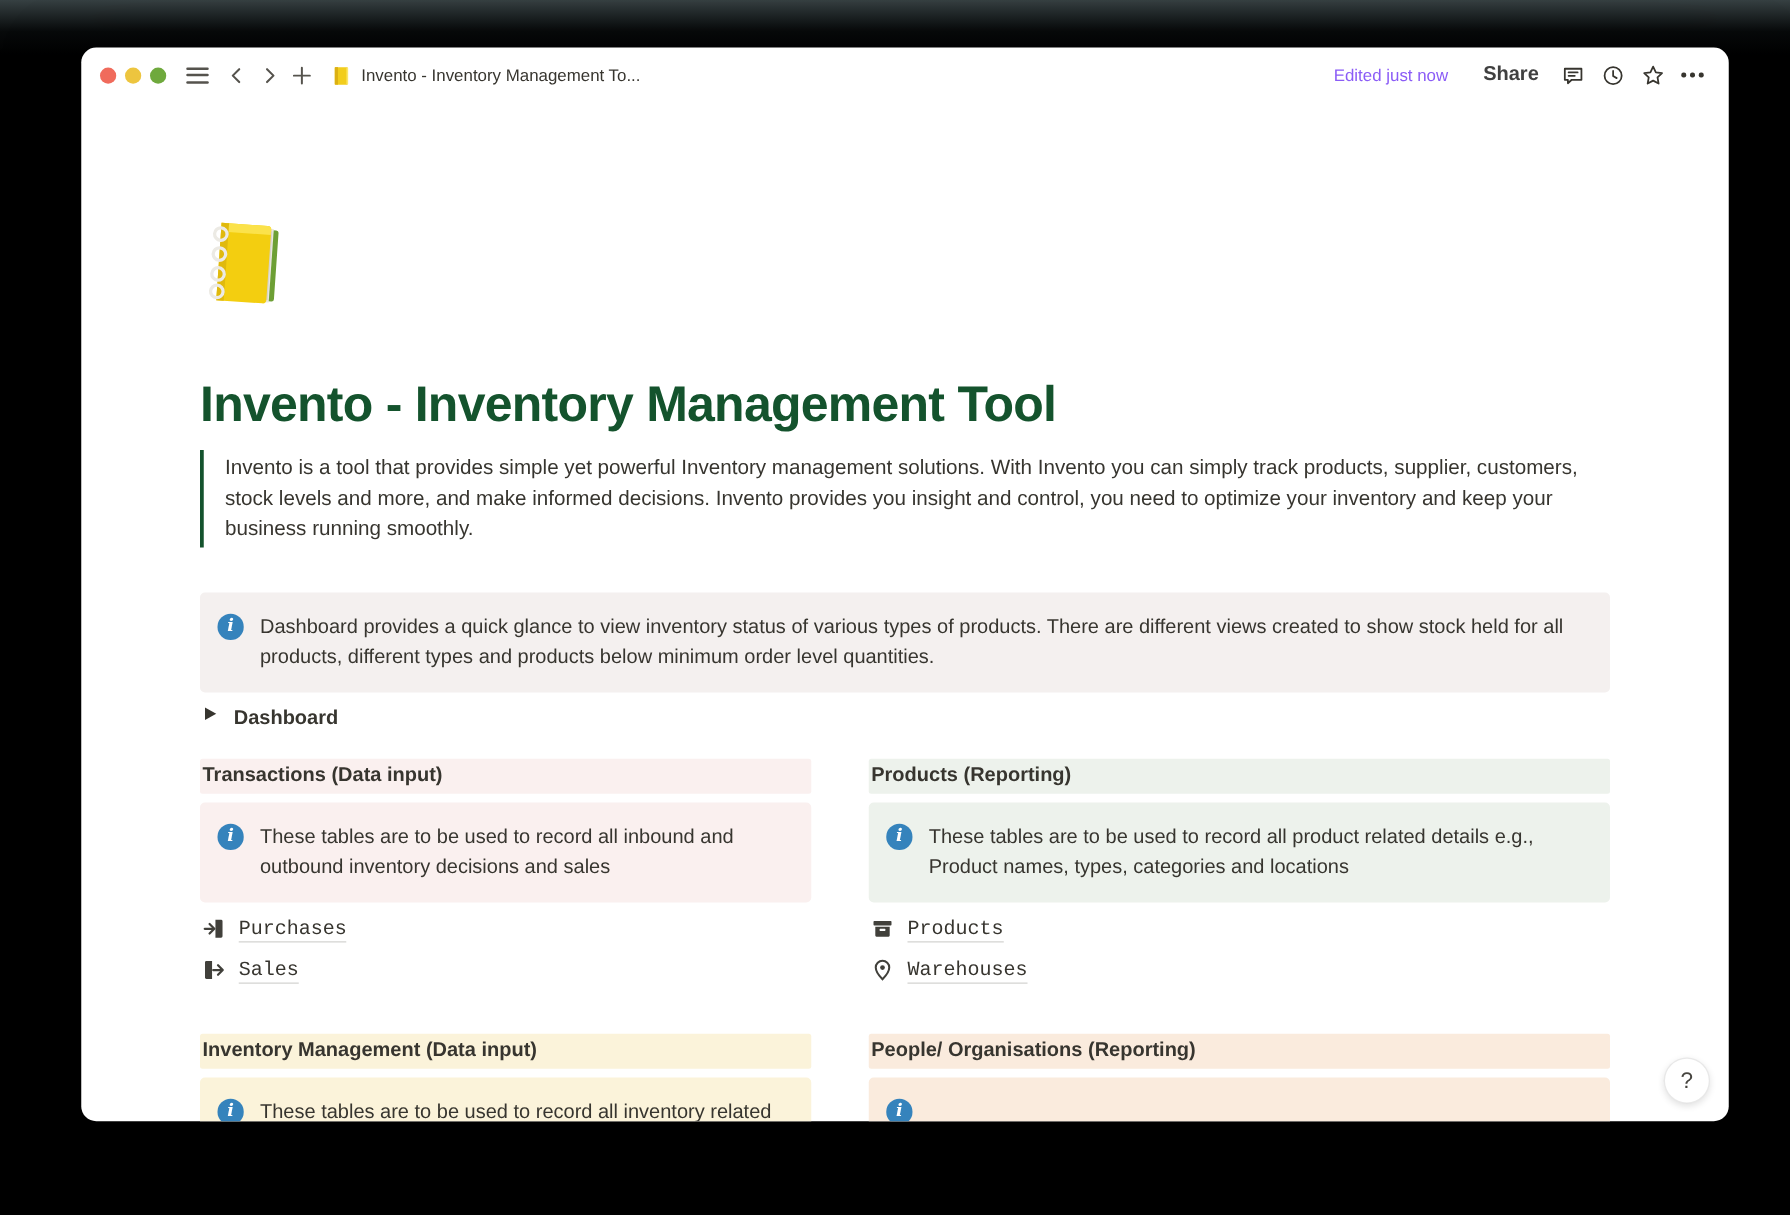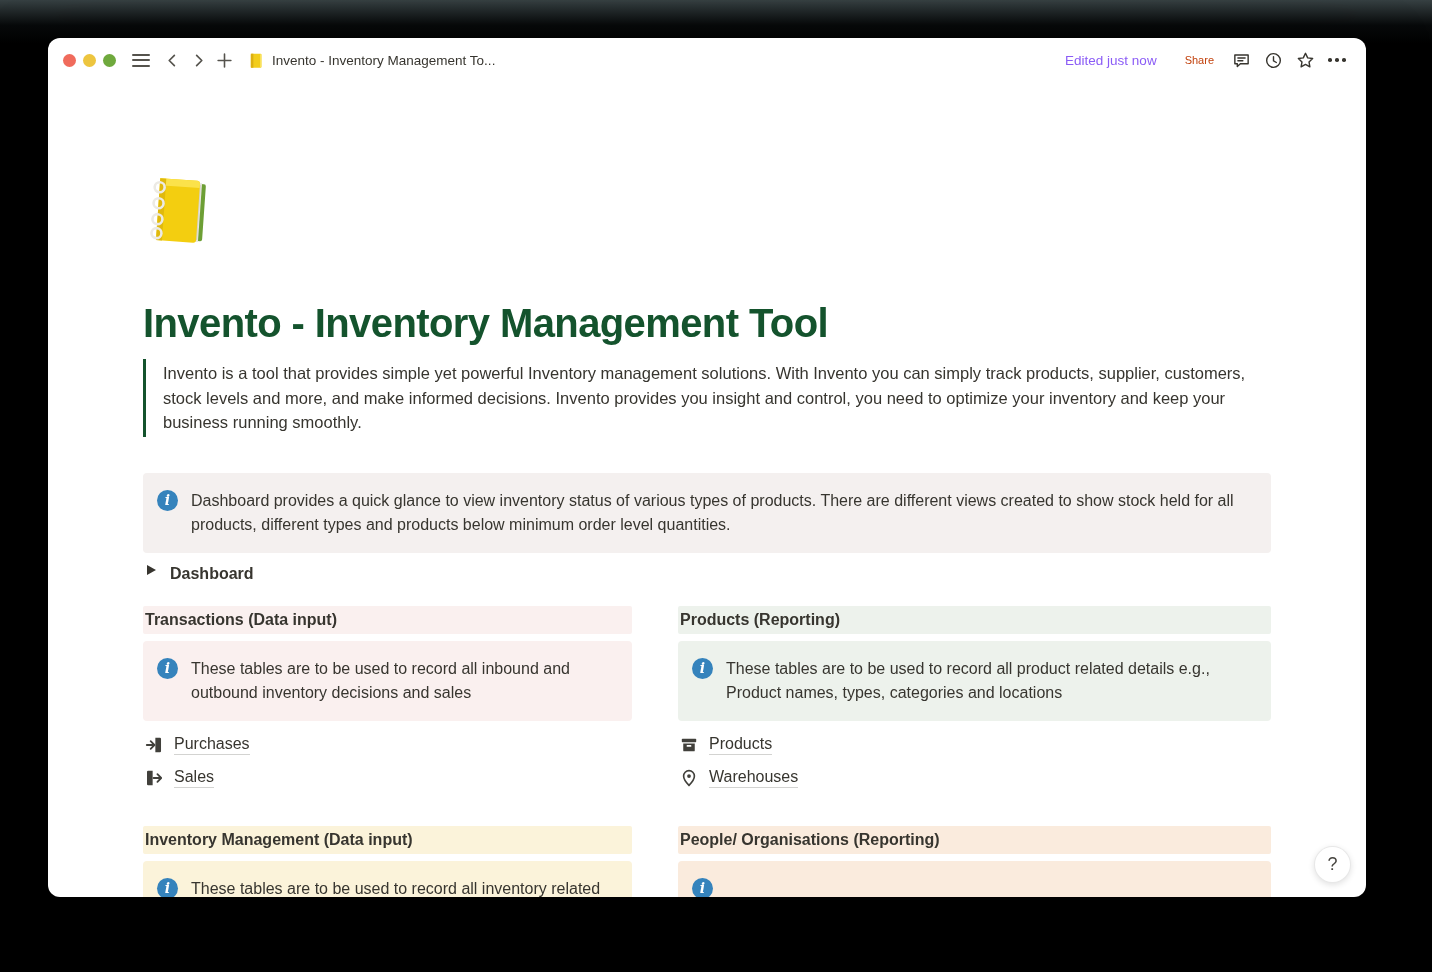--- a/index.html
+++ b/index.html
@@ -10,55 +10,55 @@
     color:#37352f;
     position:relative;
     overflow:hidden;
   }
   body::before{ 
     content:""; position:absolute; left:0; top:0; right:0; height:46px;
     background:linear-gradient(180deg, rgba(108,128,132,0.5), rgba(40,52,56,0.18) 55%, transparent);
     pointer-events:none;
   }
   .window{
-    position:absolute; left:48px; top:38px; width:1318px; height:859px;
+    position:absolute; left:65px; top:38px; width:1318px; height:859px;
     background:#fff; border-radius:12px; overflow:hidden;
     box-shadow:0 18px 60px rgba(0,0,0,0.65);
   }
   
   .toolbar{ display:flex; align-items:center; height:44px; padding:0 16px 0 15px; }
   .traffic{ display:flex; gap:7px; align-items:center; margin-right:14px; }
   .light{ width:13px; height:13px; border-radius:50%; }
   .tb-icon{ display:flex; align-items:center; justify-content:center; width:26px; height:26px; border-radius:4px; color:#55534d; }
   .tb-icon svg{ display:block; }
   .hamburger{ display:flex; flex-direction:column; gap:3.5px; width:18px; margin:0 9px 0 2px; }
   .hamburger span{ height:2px; background:#55534d; border-radius:1px; }
   .tab-title{ display:flex; align-items:center; gap:8px; margin-left:10px; font-size:13.5px; color:#37352f; }
   .tb-right{ margin-left:auto; display:flex; align-items:center; gap:6px; }
   .edited{ color:#8b5cf6; font-size:13.5px; margin-right:14px; }
-  .share{ font-size:11px; color:#c2410c; padding:4px 8px; border-radius:4px; }
+  .share{ font-size:16px; color:#404040; padding:4px 8px; border-radius:4px;font-weight:bold; }
   .dots{ display:flex; gap:3.5px; align-items:center; padding:0 4px; }
   .dots i{ width:3.5px; height:3.5px; border-radius:50%; background:#37352f; display:block; }
   
   .content{ padding:0 95px; }
   .page-icon{ margin-top:90px; width:82px; height:82px; cursor:pointer; }
   h1{ margin-top:40px; font-size:40px; line-height:50px; font-weight:700; letter-spacing:-0.6px; color:#14532d; }
   .quote{ margin-top:11px; border-left:3px solid #14532d; padding:2px 0 2px 17px; font-size:16.5px; line-height:24.5px; color:#37352f; }
   .callout{ border-radius:4px; padding:16px 16px 16px 14px; display:flex; gap:13px; align-items:flex-start; font-size:16px; line-height:24px; }
   .callout-main{ margin-top:36px; background:#f4f0ef; }
   .info-badge{ width:21px; height:21px; border-radius:50%; background:#3583bc; color:#fff; flex:0 0 21px;
     display:flex; align-items:center; justify-content:center; margin-top:1px;
     font-family:"DejaVu Serif",serif; font-style:italic; font-weight:700; font-size:14px; }
   .toggle-row{ margin-top:12px; display:flex; align-items:flex-start; height:28px; padding-left:4px; }
   .tri{ width:0; height:0; border-left:9px solid #37352f; border-top:5.5px solid transparent; border-bottom:5.5px solid transparent; margin-right:14px; cursor:pointer; }
   .toggle-label{ font-weight:700; font-size:16px; }
   .grid{ margin-top:13px; display:grid; grid-template-columns:489px 593px; column-gap:46px; row-gap:36px; }
   .sec-head{ height:28px; display:flex; align-items:center; padding:0 4px 0 2px; font-weight:700; font-size:16px; border-radius:2px; }
   .sec-callout{ margin-top:7px; min-height:80px; }
-  .link-row{ display:flex; align-items:center; gap:11px; margin-top:9px; height:24px; padding-left:2px; cursor:pointer; }
+  .link-row{ display:flex; align-items:flex-start; gap:11px; margin-top:9px; height:24px; padding-left:2px; cursor:pointer;font-family:Liberation Mono, monospace; }
   .link-row svg{ flex:0 0 18px; color:#41403b; }
   .link-label{ font-size:16px; font-weight:500; color:#37352f; border-bottom:1.5px solid rgba(55,53,47,0.22); padding-bottom:1px; }
   .bg-red{ background:#faf0ef; }
   .bg-green{ background:#edf2ec; }
   .bg-yellow{ background:#fbf3da; }
   .bg-orange{ background:#faebdd; }
   
   .help-btn{ position:absolute; right:15px; bottom:14px; width:37px; height:37px; border-radius:50%;
     background:#fff; border:1px solid rgba(0,0,0,0.09); box-shadow:0 2px 6px rgba(0,0,0,0.12);
     display:flex; align-items:center; justify-content:center; font-size:18px; color:#46443f; cursor:pointer; }

